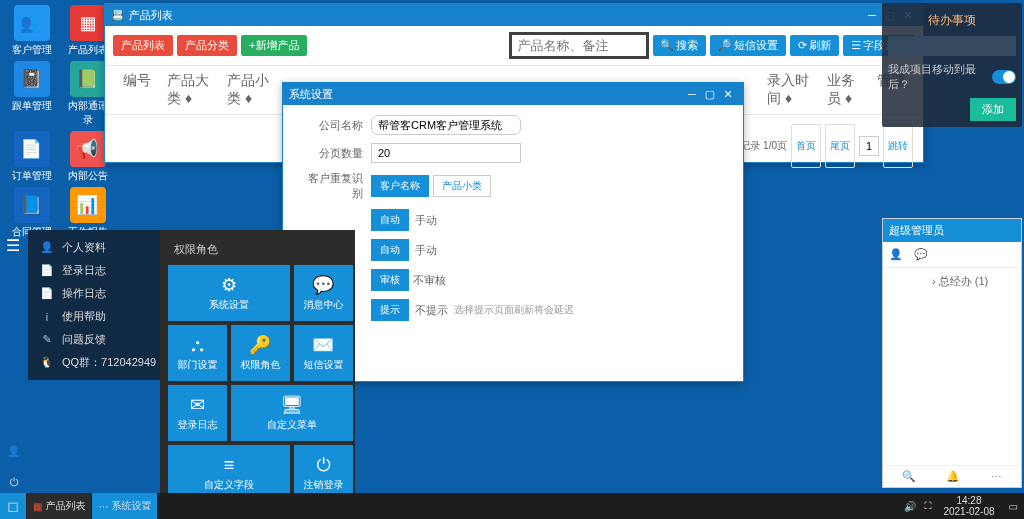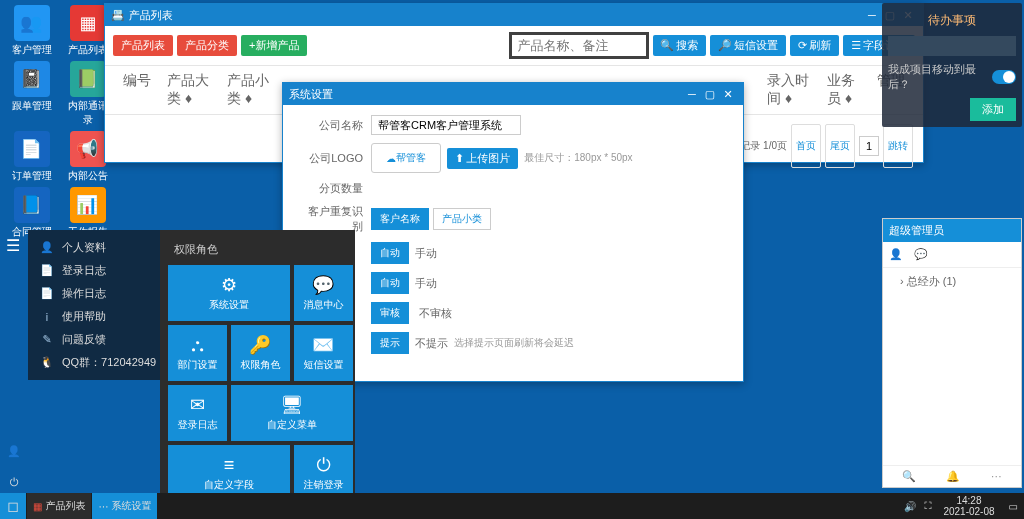--- a/index.html
+++ b/index.html
@@ -65,21 +65,21 @@
 .todo .row2 { display:flex; align-items:center; justify-content:space-between; margin-top:6px;}
 .todo .txt { font-size:11px; color:#ccc;}
 .toggle { width:26px; height:14px; background:#158fd8; border-radius:7px; position:relative;}
 .toggle::after{content:'';position:absolute;right:1px;top:1px;width:12px;height:12px;background:#fff;border-radius:50%;}
 .addbtn { background:#1abc9c; color:#fff; border:none; padding:4px 12px; margin-top:6px; float:right; font-size:11px; cursor:pointer;}
 
 
 .chat { position:absolute; right:2px; top:218px; width:140px; height:270px; background:#fff; border:1px solid #ccc;}
 .chat .ch { background:#158fd8; color:#fff; font-size:11px; padding:4px 6px;}
 .chat .ctool { display:flex; gap:12px; padding:6px; color:#666; border-bottom:1px solid #eee;}
-.chat .node { padding:6px 17px; font-size:11px; color:#666;}
+.chat .node { padding:6px 8px; font-size:11px; color:#666;margin-left:41px;}
 .chat .cfoot { position:absolute; bottom:0; left:0; right:0; display:flex; justify-content:space-around; padding:4px; border-top:1px solid #eee; color:#999;}
 
 
 .taskbar { position:absolute; left:0; right:0; bottom:0; height:26px; background:#1d1d1d; display:flex; align-items:center; color:#ddd; font-size:10px;}
 .taskbar .start { width:26px; height:26px; background:#158fd8; display:flex; align-items:center; justify-content:center; font-size:14px;}
 .taskbar .titem { display:flex; align-items:center; gap:3px; padding:0 6px; height:26px; background:#2c2c2c; margin-left:1px; cursor:pointer;}
 .taskbar .titem.active{ background:#158fd8; }
 .taskbar .spacer{flex:1;}
 .taskbar .clock { text-align:center; line-height:1.1; padding:0 8px;}
 </style>
@@ -180,50 +180,45 @@
         <span>系统设置</span>
       </div>
     <div class="wbtn">─</div>
     <div class="wbtn">▢</div>
     <div class="wbtn">✕</div>
   </div>
   <div class="winbody">
     <div class="form">
       <div class="frow">
           <div class="flabel">公司名称</div>
-        <input class="finput" style="width: 150px;" value="帮管客CRM客户管理系统">
-        </div>
-      <div class="frow">
-          <div class="flabel">公司LOGO</div>
-        <div class="logo-box">☁ <span>帮管客</span></div>
-        <button class="btn btn-blue" style="margin-left:6px">⬆ <span>上传图片</span></button>
-        <span class="hint">最佳尺寸：180px * 50px</span>
+        <input class="finput" style="width: 150px; border-radius: 7px;" value="帮管客CRM客户管理系统">
         </div>
       <div class="frow">
           <div class="flabel">分页数量</div>
+        <input class="finput" style="width: 150px;" value="20">
         </div>
       <div class="frow">
           <div class="flabel">客户重复识别</div>
         <span class="pill active">客户名称</span>
         <span class="pill inactive" style="margin-left:4px">产品小类</span>
         </div>
       <div class="frow">
           <div class="flabel"></div>
         <span class="pill active">自动</span>
         <span style="margin-left:6px;color:#666">手动</span>
         </div>
       <div class="frow">
           <div class="flabel"></div>
         <span class="pill active">自动</span>
         <span style="margin-left:6px;color:#666">手动</span>
         </div>
       <div class="frow">
           <div class="flabel"></div>
         <span class="pill active">审核</span>
-        <span style="margin-left:10px;color:#666">不审核</span>
+        <span style="margin-left:4px;color:#666">不审核</span>
         </div>
       <div class="frow">
           <div class="flabel"></div>
         <span class="pill active">提示</span>
         <span style="margin-left:6px;color:#666">不提示</span>
         <span class="hint">选择提示页面刷新将会延迟</span>
         </div>
 
     </div>
 

